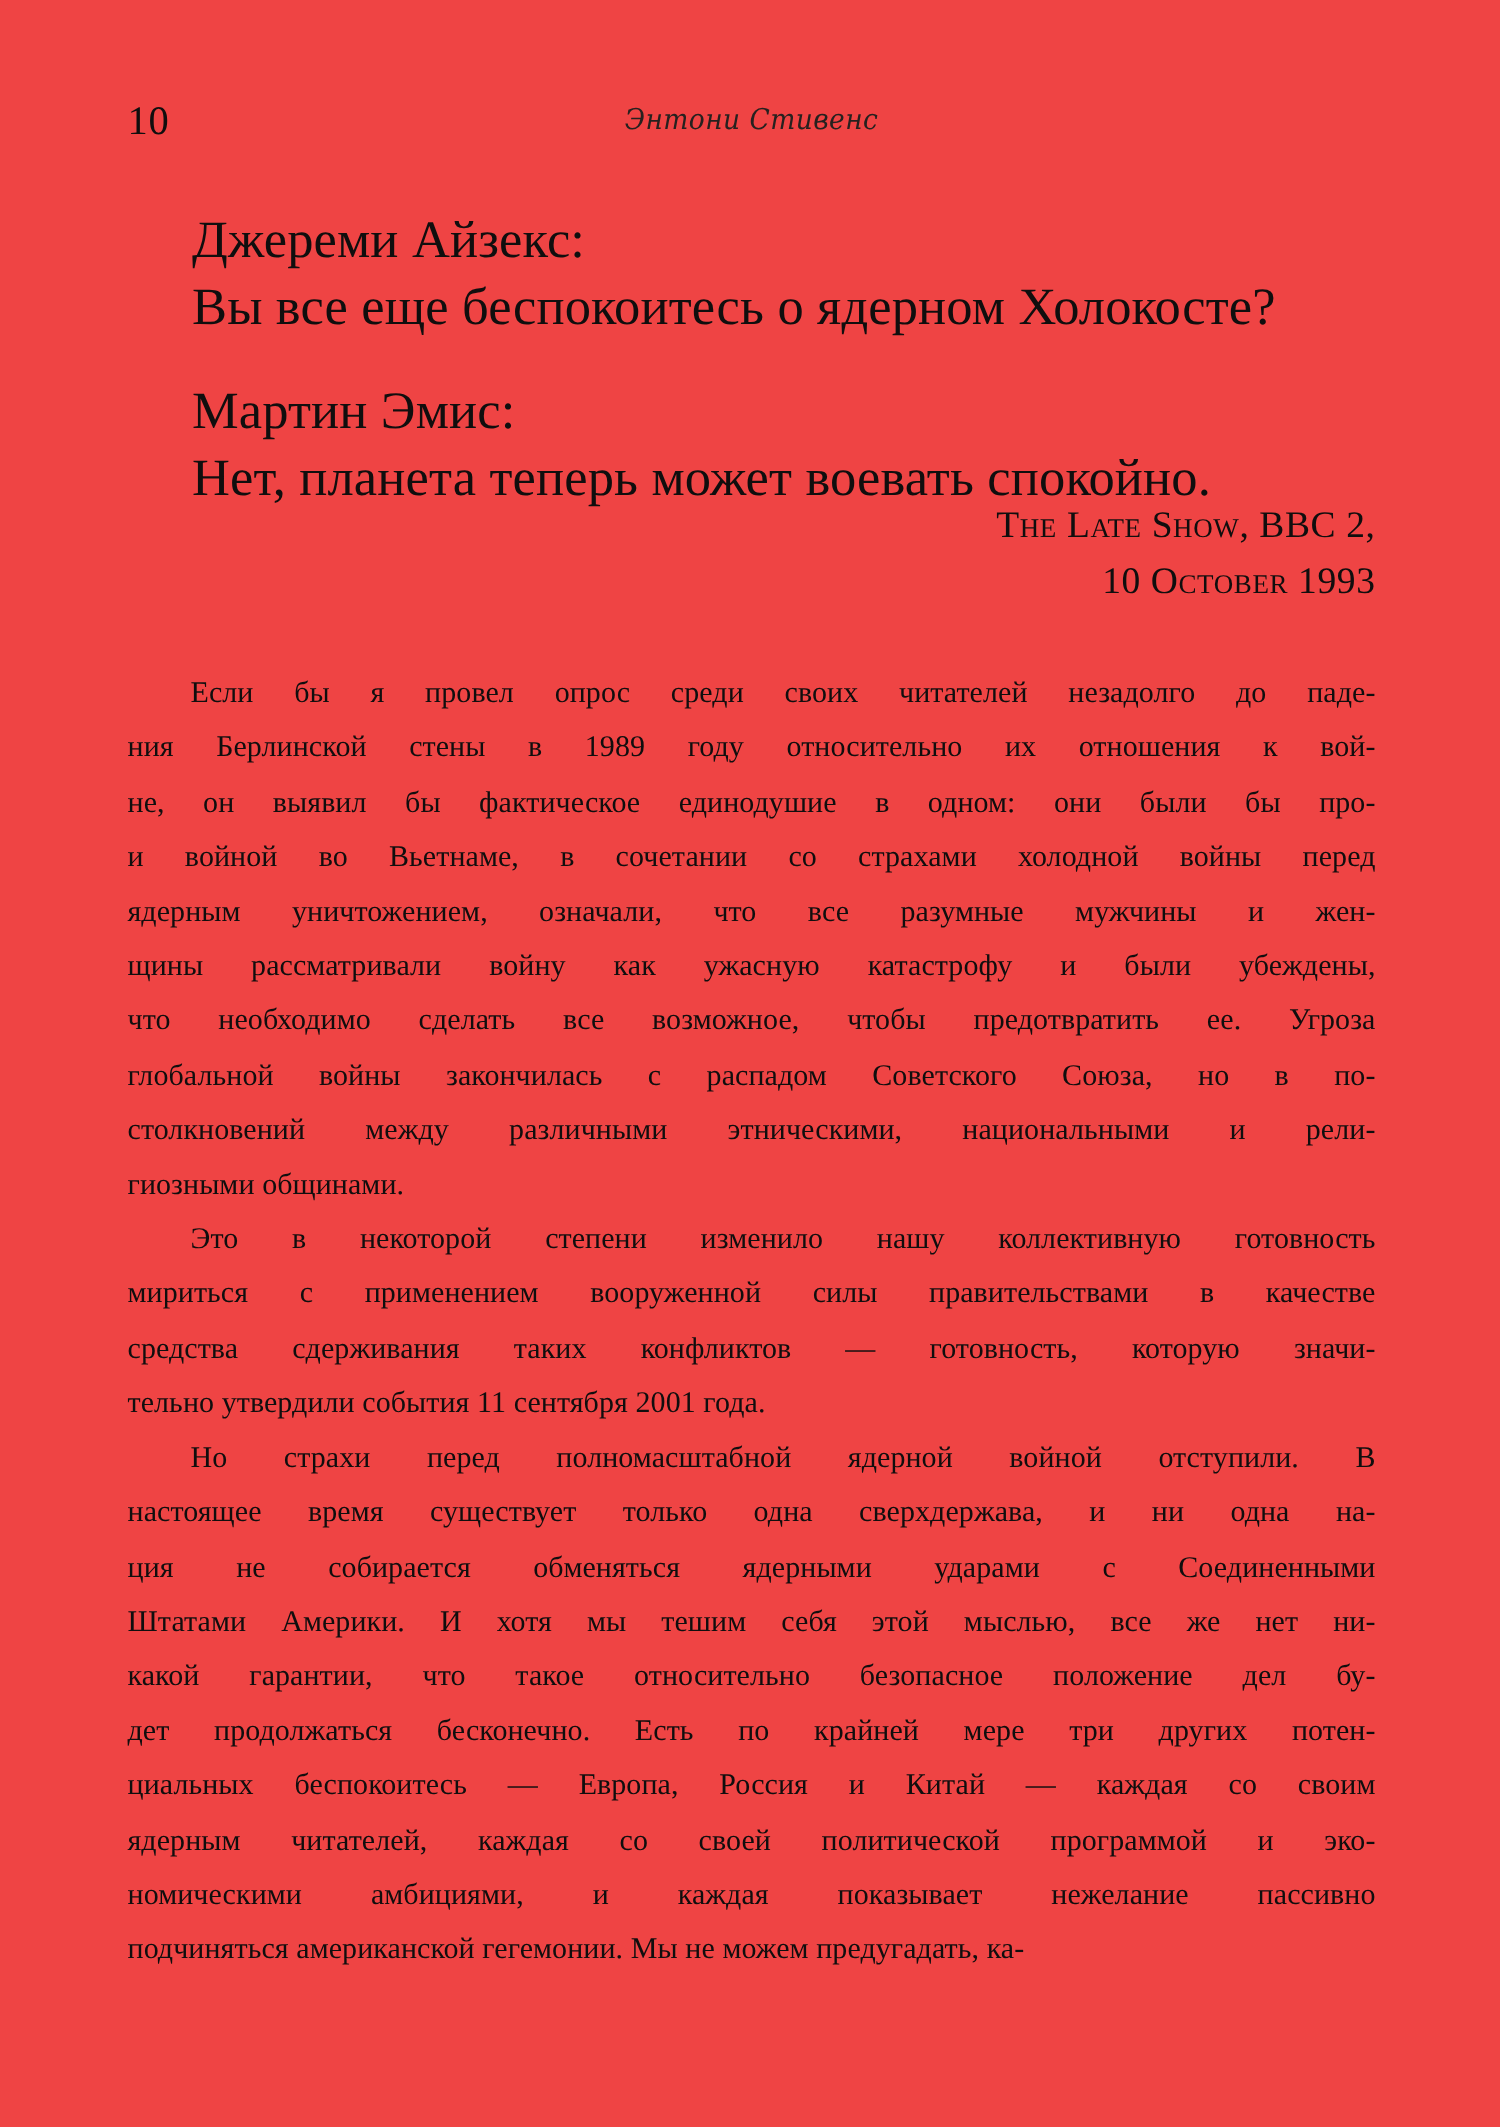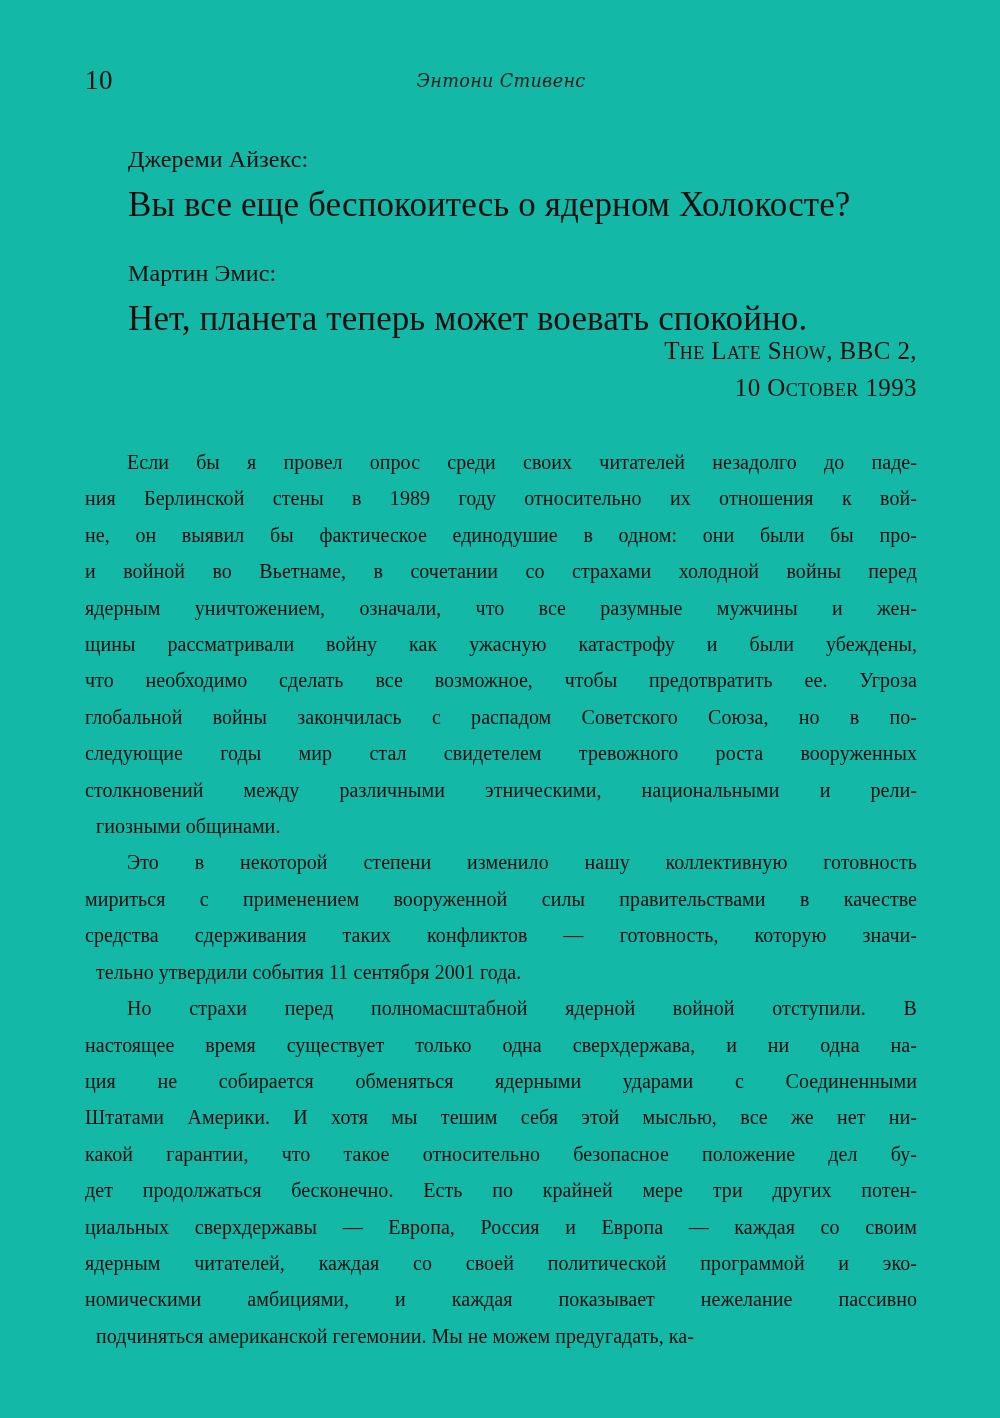--- a/index.html
+++ b/index.html
@@ -12,21 +12,21 @@
     height: 1418px;
     position: relative;
     font-family: "Liberation Serif", "DejaVu Serif", serif;
     color: #100e0e;
     overflow: hidden;
   }
 
   .page {
     position: absolute;
     inset: 0;
-    background: #14b8a6;
+    background: #ef4444;
   }
 
   
   .header {
     position: absolute;
     left: 85px;
     right: 83px;
     top: 63px;
     height: 34px;
   }
@@ -55,21 +55,21 @@
   }
 
   
   .epigraph {
     position: absolute;
     left: 128px;
     right: 83px;
     top: 137px;
   }
   .speaker {
-    font-size: 24px;
+    font-size: 35px;
     line-height: 45px;
     color: #100e0e;
     letter-spacing: 0.1px;
   }
   .speech {
     font-size: 35px;
     line-height: 45px;
     color: #100e0e;
     letter-spacing: 0.1px;
   }
@@ -111,21 +111,20 @@
   .body-copy p .ln {
     display: block;
     text-align: justify;
     text-indent: 0;
     white-space: nowrap;
   }
   .body-copy p .ln:first-child { text-indent: 42px; }
   .body-copy p .ln.last {
     text-align: left;
     text-align-last: left;
-    margin-left: 11px;
   }
   
   .body-copy p .ln:not(.last) {
     text-align-last: justify;
   }
 </style>
 </head>
 <body>
 
 <div class="page">
@@ -154,37 +153,36 @@
   <div class="body-copy">
     <p>
         <span class="ln">Если бы я провел опрос среди своих читателей незадолго до паде-</span>
         <span class="ln">ния Берлинской стены в 1989 году относительно их отношения к вой-</span>
         <span class="ln">не, он выявил бы фактическое единодушие в одном: они были бы про-</span>
         <span class="ln">и войной во Вьетнаме, в сочетании со страхами холодной войны перед</span>
         <span class="ln">ядерным уничтожением, означали, что все разумные мужчины и жен-</span>
         <span class="ln">щины рассматривали войну как ужасную катастрофу и были убеждены,</span>
         <span class="ln">что необходимо сделать все возможное, чтобы предотвратить ее. Угроза</span>
         <span class="ln">глобальной войны закончилась с распадом Советского Союза, но в по-</span>
-        <span class="ln">следующие годы мир стал свидетелем тревожного роста вооруженных</span>
         <span class="ln">столкновений между различными этническими, национальными и рели-</span>
         <span class="ln last">гиозными общинами.</span>
       </p>
     <p>
         <span class="ln">Это в некоторой степени изменило нашу коллективную готовность</span>
         <span class="ln">мириться с применением вооруженной силы правительствами в качестве</span>
         <span class="ln">средства сдерживания таких конфликтов — готовность, которую значи-</span>
         <span class="ln last">тельно утвердили события 11 сентября 2001 года.</span>
       </p>
     <p>
         <span class="ln">Но страхи перед полномасштабной ядерной войной отступили. В</span>
         <span class="ln">настоящее время существует только одна сверхдержава, и ни одна на-</span>
         <span class="ln">ция не собирается обменяться ядерными ударами с Соединенными</span>
         <span class="ln">Штатами Америки. И хотя мы тешим себя этой мыслью, все же нет ни-</span>
         <span class="ln">какой гарантии, что такое относительно безопасное положение дел бу-</span>
         <span class="ln">дет продолжаться бесконечно. Есть по крайней мере три других потен-</span>
-        <span class="ln">циальных сверхдержавы — Европа, Россия и Европа — каждая со своим</span>
+        <span class="ln">циальных беспокоитесь — Европа, Россия и Китай — каждая со своим</span>
         <span class="ln">ядерным читателей, каждая со своей политической программой и эко-</span>
         <span class="ln">номическими амбициями, и каждая показывает нежелание пассивно</span>
         <span class="ln last">подчиняться американской гегемонии. Мы не можем предугадать, ка-</span>
       </p>
   </div>
 
 </div>
 
 </body></html>

